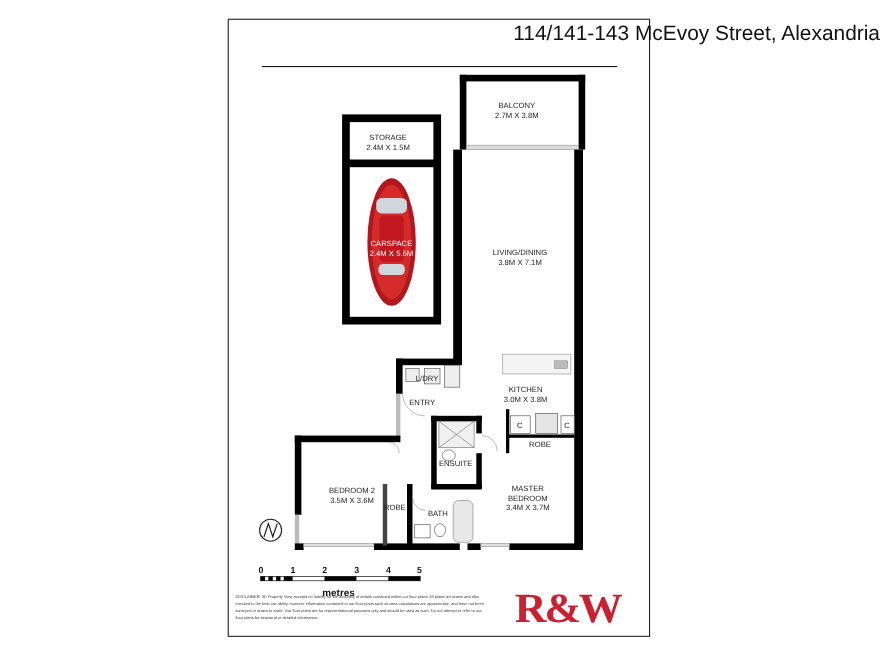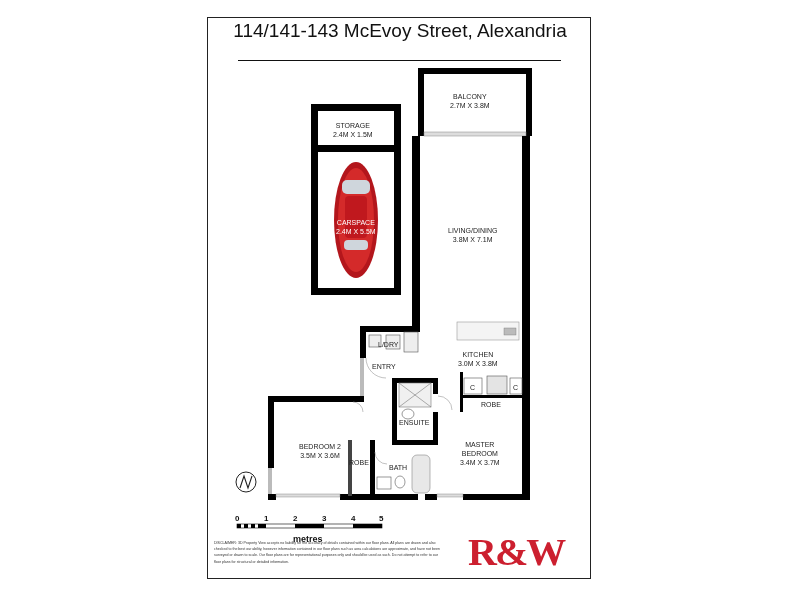--- a/index.html
+++ b/index.html
@@ -1,18 +1,18 @@
 <!DOCTYPE html>
 <html><head>
 <meta charset="utf-8">
 <style>
   html,body{margin:0;padding:0;background:#ffffff;}
   body{width:800px;height:600px;position:relative;overflow:hidden;font-family:"Liberation Sans",sans-serif;}
   .frame{position:absolute;left:207px;top:17px;width:384px;height:562px;border:1.5px solid #222;box-sizing:border-box;background:#fff;}
-  .title{position:absolute;left:0;top:20px;width:800px;text-align:center;font-size:19px;color:#111;letter-spacing:0px;}
+  .title{position:absolute;left:0;top:20px;width:800px;text-align:right;font-size:19px;color:#111;letter-spacing:0px;}
   .title-rule{position:absolute;left:238px;top:60px;width:323px;height:1px;background:#111;}
   .plan{position:absolute;left:0;top:0;width:800px;height:600px;}
   .lbl{position:absolute;font-size:7px;color:#222;text-align:center;line-height:9px;white-space:nowrap;}
   .scale-num{position:absolute;top:0;font-size:8px;font-weight:bold;color:#111;}
   .scale-unit{position:absolute;left:293px;top:534px;font-size:9px;font-weight:bold;color:#111;text-align:center;}
   .disclaimer{position:absolute;left:214px;top:540px;width:230px;font-size:3.6px;line-height:6.2px;color:#333;}
   .logo{position:absolute;left:468px;top:533px;font-family:"Liberation Serif",serif;font-weight:bold;font-size:40px;color:#cc1f2f;letter-spacing:-2px;line-height:40px;transform:scaleY(0.95);}
 </style>
 </head>
 <body>

